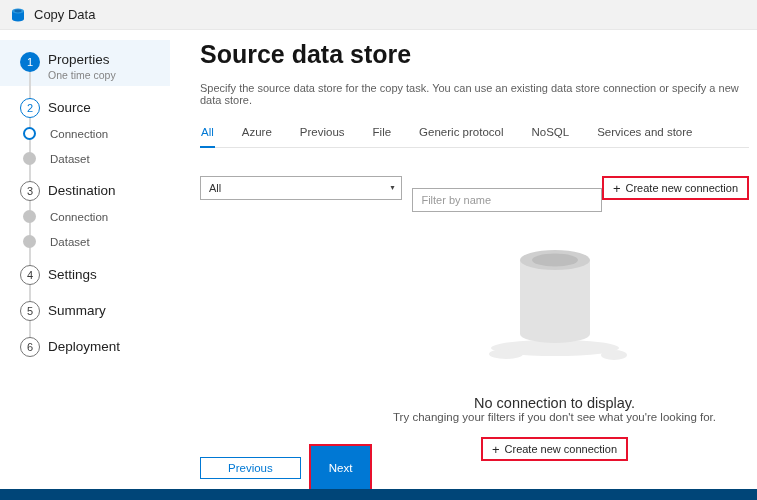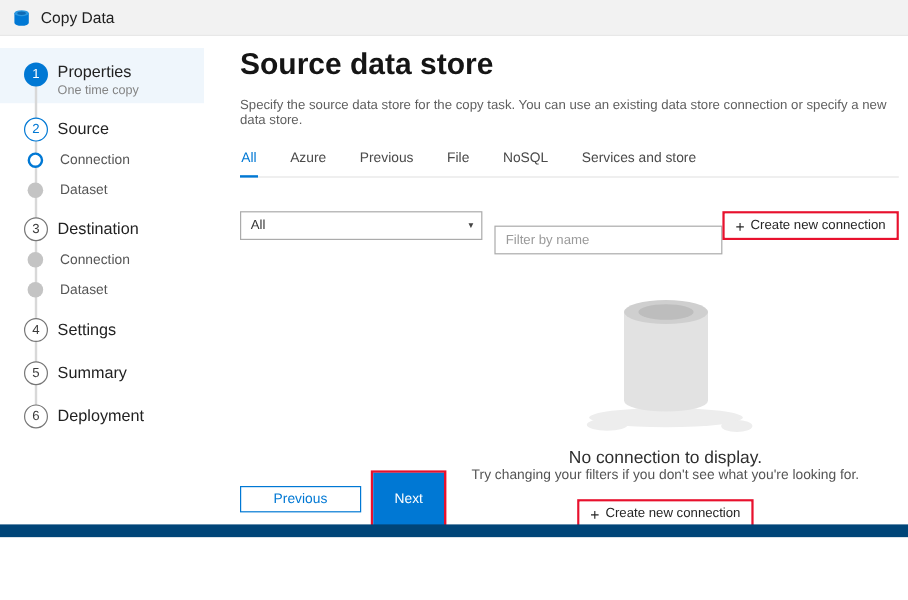--- a/index.html
+++ b/index.html
@@ -1,18 +1,18 @@
 <!DOCTYPE html>
 <html><head>
 <meta charset="utf-8">
 <style>
   * { box-sizing: border-box; }
   html,body { margin:0; padding:0; }
   body { font-family: "Liberation Sans", sans-serif; }
-  .screen { position:relative; width:757px; height:448px; background:#fff; overflow:hidden; }
+  .screen { position:relative; width:757px; height:500px; background:#fff; overflow:hidden; }
 
   
   .app-header { position:absolute; top:0; left:0; right:0; height:30px; background:#f2f2f2;
     border-bottom:1px solid #e8e8e8; display:flex; align-items:center; padding-left:10px; }
   .app-header .title { font-size:13px; color:#1f1f1f; margin-left:8px; }
 
   
   .sidebar { position:absolute; top:30px; left:0; width:170px; bottom:11px; background:#fff; }
   .highlight { position:absolute; top:10px; left:0; right:0; height:46px; background:#eff6fc; }
   .connector { position:absolute; left:29px; top:32px; width:2px; height:285px; background:#d8d8d8; }
@@ -53,21 +53,21 @@
     font-size:11px; font-family:"Liberation Sans", sans-serif; color:#333;margin-top:24px; }
   .name-filter::placeholder { color:#9a9a9a; }
 
   .red-box { border:2px solid #e8112d; display:inline-flex; background:#fff; }
   .push-right { margin-left:auto; }
   .create-btn { display:flex; align-items:center; gap:5px; background:#fff; border:none;
     padding:4px 9px; font-size:11px; color:#262626; cursor:pointer; white-space:nowrap; }
   .create-btn .plus { font-size:13px; line-height:11px; color:#262626; }
 
   .empty-state { margin-top:26px; display:flex; flex-direction:column; align-items:center; padding-left:160px; }
-  .empty-title { margin-top:8px; font-size:14.5px; color:#2e2e2e; }
+  .empty-title { margin-top:29px; font-size:14.5px; color:#2e2e2e; }
   .empty-sub { margin-top:0; font-size:11.5px; color:#555; }
   .empty-state .red-box { margin-top:14px; }
 
   .nav-buttons { position:absolute; left:30px; bottom:-3px; display:flex; align-items:center; }
   .prev-btn { background:#fff; border:1px solid #0078d4; color:#0078d4; font-size:11.5px;
     padding:4px 27px; margin-right:8px; cursor:pointer; font-family:inherit; }
   .next-btn { background:#0078d4; border:none; color:#fff; font-size:11.5px; padding:16px 18px;
     cursor:pointer; font-family:inherit; }
 
   .bottom-bar { position:absolute; left:0; right:0; bottom:0; height:11px; background:#004578; }
@@ -122,20 +122,21 @@
 
   <div class="main">
     <div class="page-title">Source data store</div>
     <div class="page-desc">Specify the source data store for the copy task. You can use an existing data store connection or specify a new data store.</div>
 
     <div class="tabs">
       <span class="tab active">All</span>
       <span class="tab">Azure</span>
       <span class="tab">Previous</span>
       <span class="tab">File</span>
+      <span class="tab">Generic protocol</span>
       <span class="tab">NoSQL</span>
       <span class="tab">Services and store</span>
     </div>
 
     <div class="filter-row">
       <div class="dropdown">
         <span>All</span>
         <span class="caret">▾</span>
       </div>
       <input class="name-filter" type="text" placeholder="Filter by name" style="">

